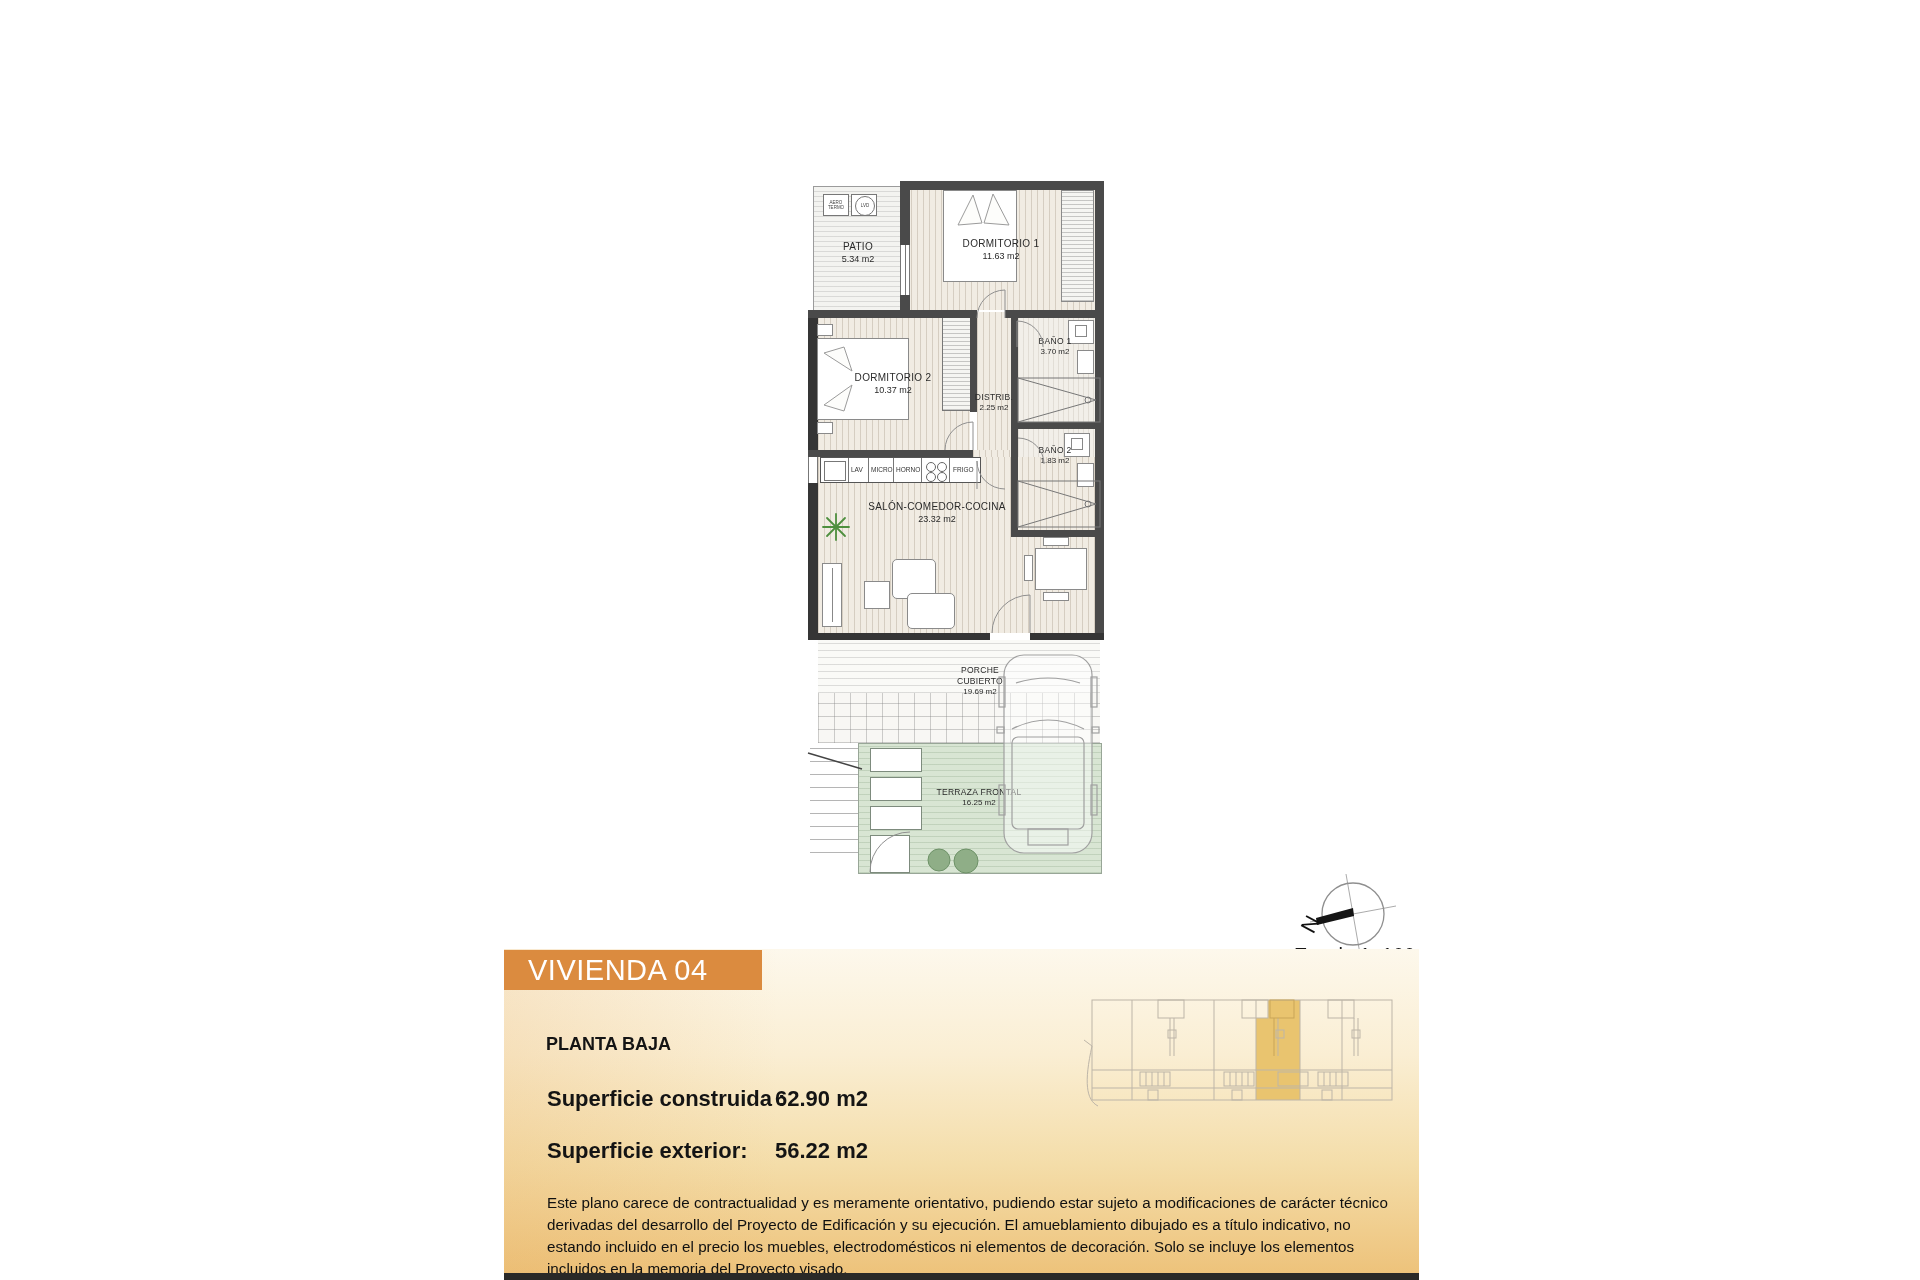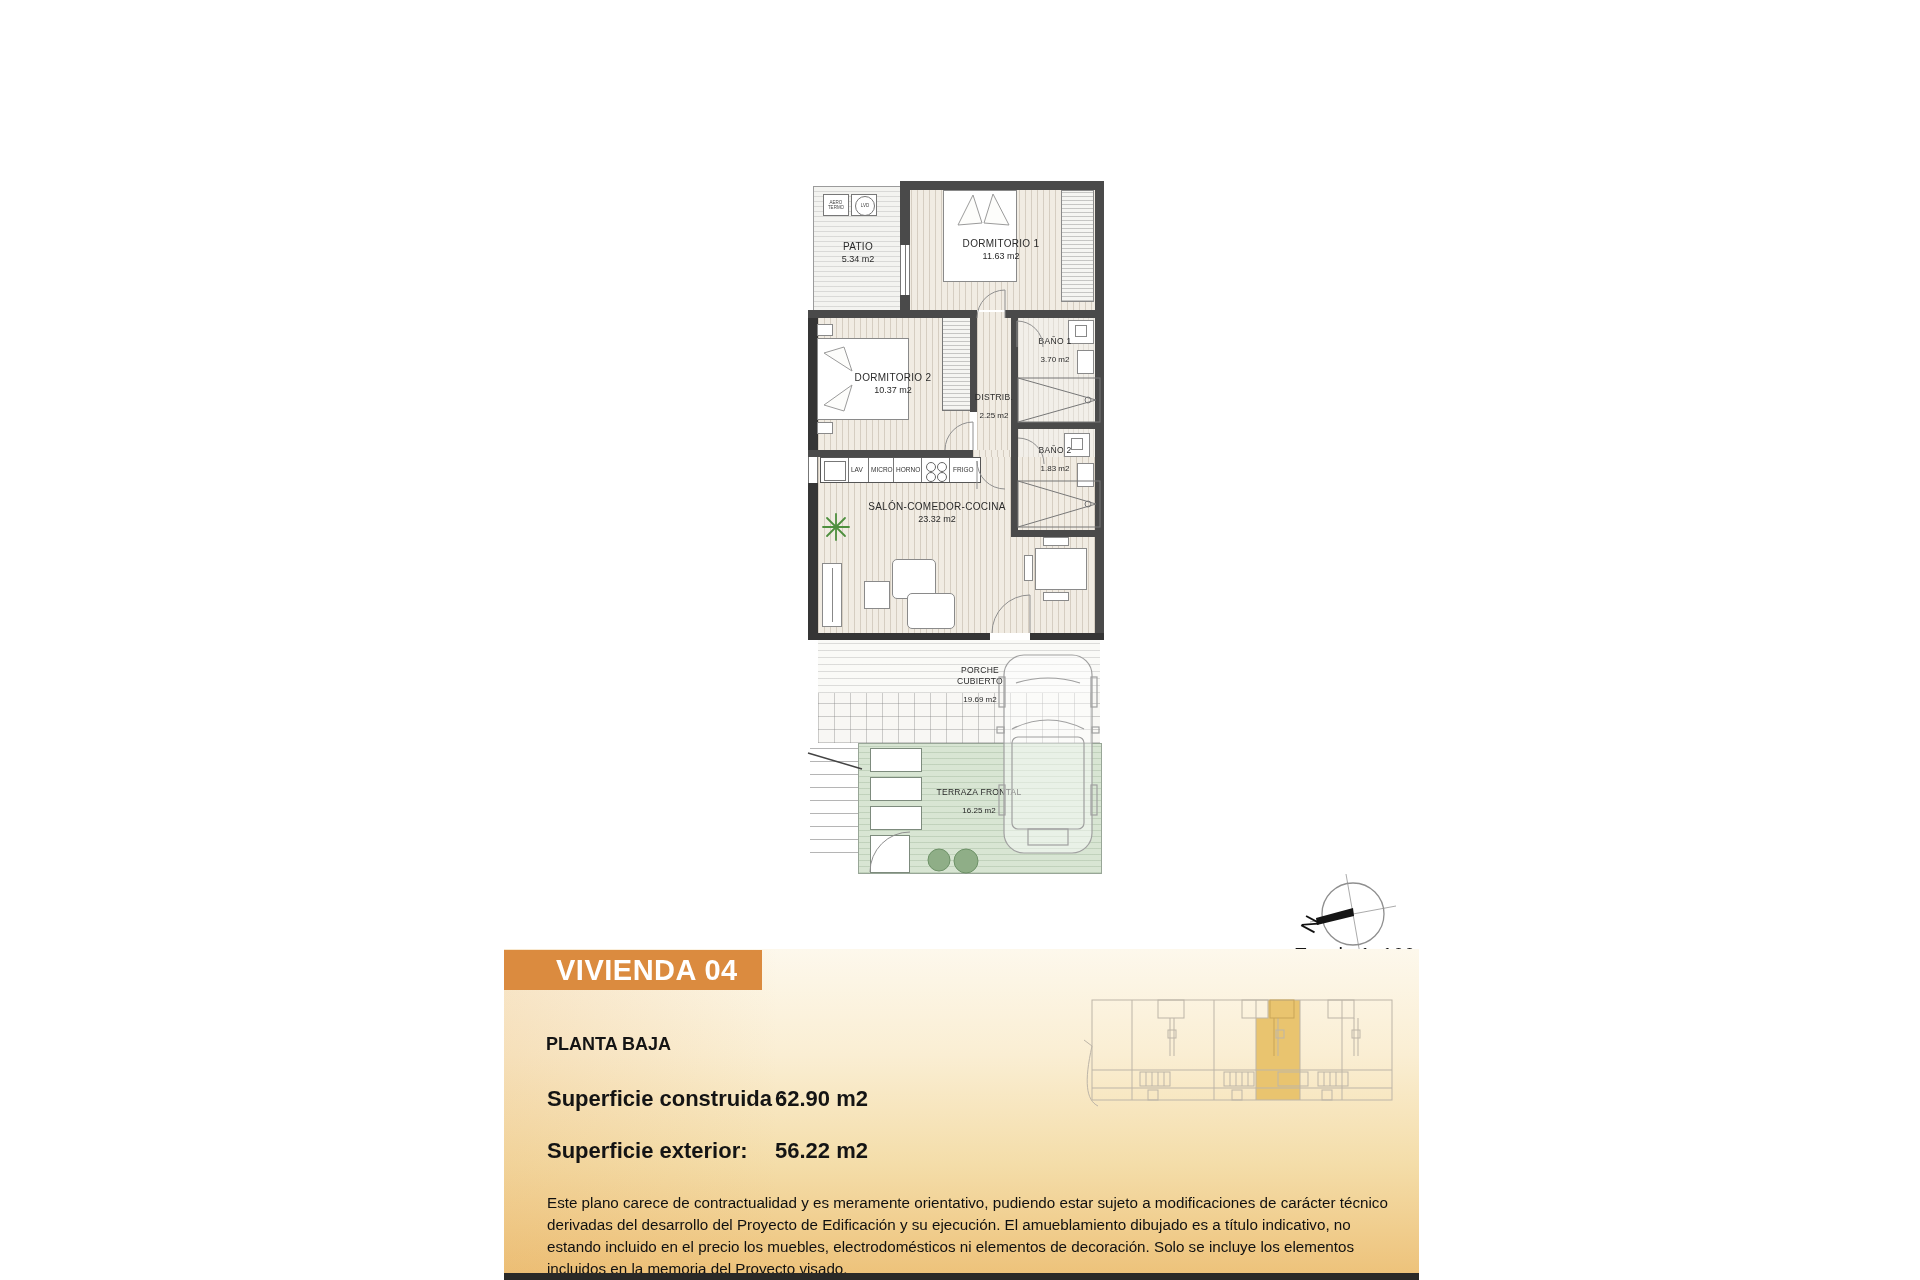--- a/index.html
+++ b/index.html
@@ -16,32 +16,32 @@
   .closet{background-color:#f5f5f2;background-image:repeating-linear-gradient(0deg,rgba(120,120,120,.38) 0 1px,transparent 1px 4px);border:1px solid #777;}
   .porch-top{background-color:#fafaf7;background-image:repeating-linear-gradient(0deg,rgba(150,150,150,.30) 0 1px,transparent 1px 7px);}
   .porch-grid{background-color:#f8f7f4;background-image:repeating-linear-gradient(90deg,rgba(130,130,130,.38) 0 1px,transparent 1px 16px),repeating-linear-gradient(0deg,rgba(130,130,130,.38) 0 1px,transparent 1px 13px);}
   .terrace{background-color:#d8e5d3;background-image:repeating-linear-gradient(0deg,rgba(110,140,105,.22) 0 1px,transparent 1px 6px);border:1px solid #98a697;box-sizing:border-box;}
   .stair{background-image:repeating-linear-gradient(0deg,#b5b5b5 0 1px,transparent 1px 13px);}
   .furn{position:absolute;background:#fff;border:1px solid #8a8a8a;box-sizing:border-box;}
   .rlabel{position:absolute;text-align:center;color:#2a2a2a;z-index:30;}
   .rname{font-size:10px;letter-spacing:.3px;white-space:nowrap;}
   .rarea{font-size:9px;margin-top:2px;white-space:nowrap;}
   .rlabel.sm .rname{font-size:8.5px;}
-  .rlabel.sm .rarea{font-size:8px;margin-top:9px;}
+  .rlabel.sm .rarea{font-size:8px;margin-top:1px;}
   .rlabel.wrap .rname{white-space:normal;line-height:1.25;}
   .klabel{position:absolute;font-size:6.5px;color:#333;top:8px;white-space:nowrap;}
   .divline{position:absolute;top:0;width:1px;height:100%;background:#777;}
   .winv{position:absolute;background:#fff;border-left:1px solid #777;border-right:1px solid #777;box-sizing:border-box;}
   .overlay{position:absolute;left:0;top:0;z-index:40;pointer-events:none;}
   
   #panel{position:absolute;left:504px;top:949px;width:915px;height:331px;
     background:linear-gradient(180deg,#fdf8ec 0%,#faeed3 32%,#f4dda9 65%,#edc178 100%);}
   #panel:before{content:"";position:absolute;inset:0;background:linear-gradient(90deg,rgba(231,172,94,.22),rgba(231,172,94,0) 30%);}
   #banner{position:absolute;left:0;top:1px;width:258px;height:40px;background:#db8b3f;}
-  #banner span{display:block;color:#fff;font-weight:bold;font-size:29px;line-height:40px;padding-left:52px;letter-spacing:.5px;}
+  #banner span{display:block;color:#fff;font-weight:normal;font-size:29px;line-height:40px;padding-left:24px;letter-spacing:.5px;}
   .plabel{position:absolute;color:#141414;margin-top:36px;}
   #bottombar{position:absolute;left:0;bottom:0;width:100%;height:7px;background:#2a2927;}
   #disclaimer{position:absolute;left:43px;top:243px;width:848px;font-size:15.2px;line-height:1.45;color:#101010;}
   #escala{position:absolute;left:1294px;top:944px;font-size:20px;color:#161616;}
 </style>
 </head>
 <body>
 
 <div id="plan">
 

